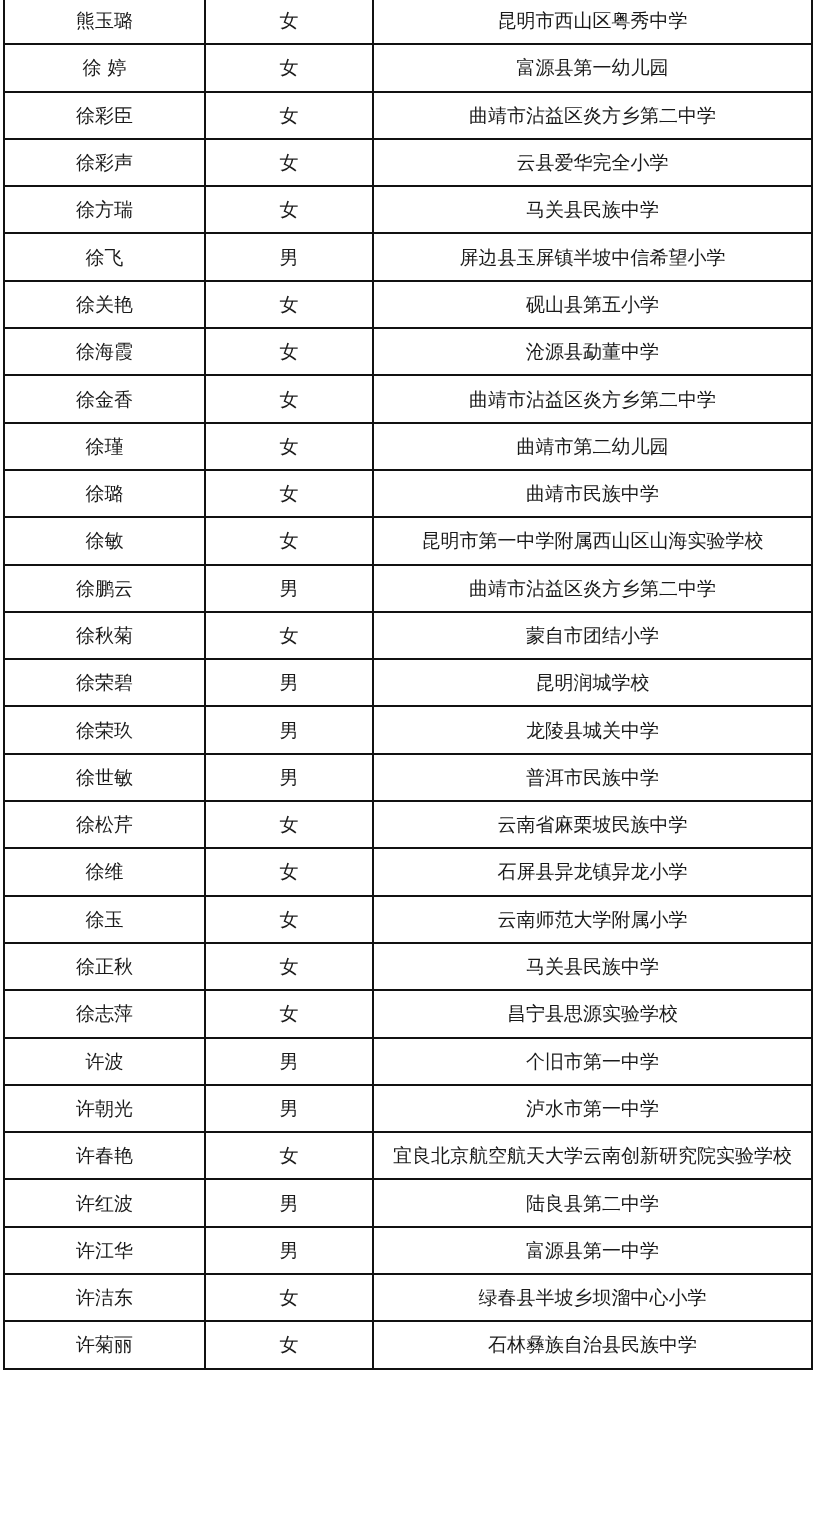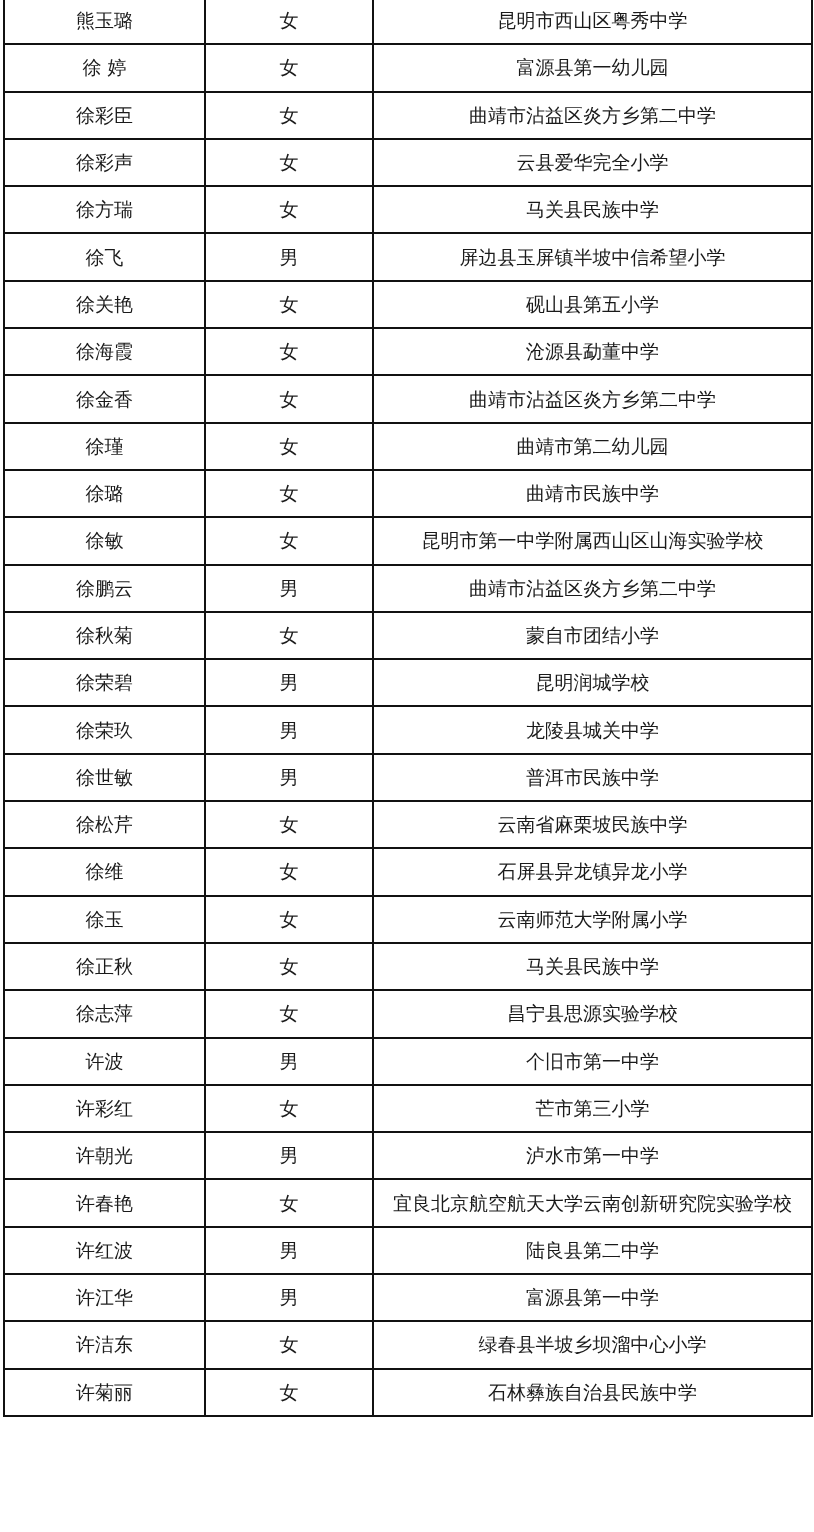--- a/index.html
+++ b/index.html
@@ -165,25 +165,20 @@
           <td class="name">徐志萍</td>
           <td class="gender">女</td>
           <td class="school">昌宁县思源实验学校</td>
         </tr>
         <tr>
           <td class="name">许波</td>
           <td class="gender">男</td>
           <td class="school">个旧市第一中学</td>
         </tr>
         <tr>
-          <td class="name">许彩红</td>
-          <td class="gender">女</td>
-          <td class="school">芒市第三小学</td>
-        </tr>
-        <tr>
           <td class="name">许朝光</td>
           <td class="gender">男</td>
           <td class="school">泸水市第一中学</td>
         </tr>
         <tr>
           <td class="name">许春艳</td>
           <td class="gender">女</td>
           <td class="school">宜良北京航空航天大学云南创新研究院实验学校</td>
         </tr>
         <tr>

